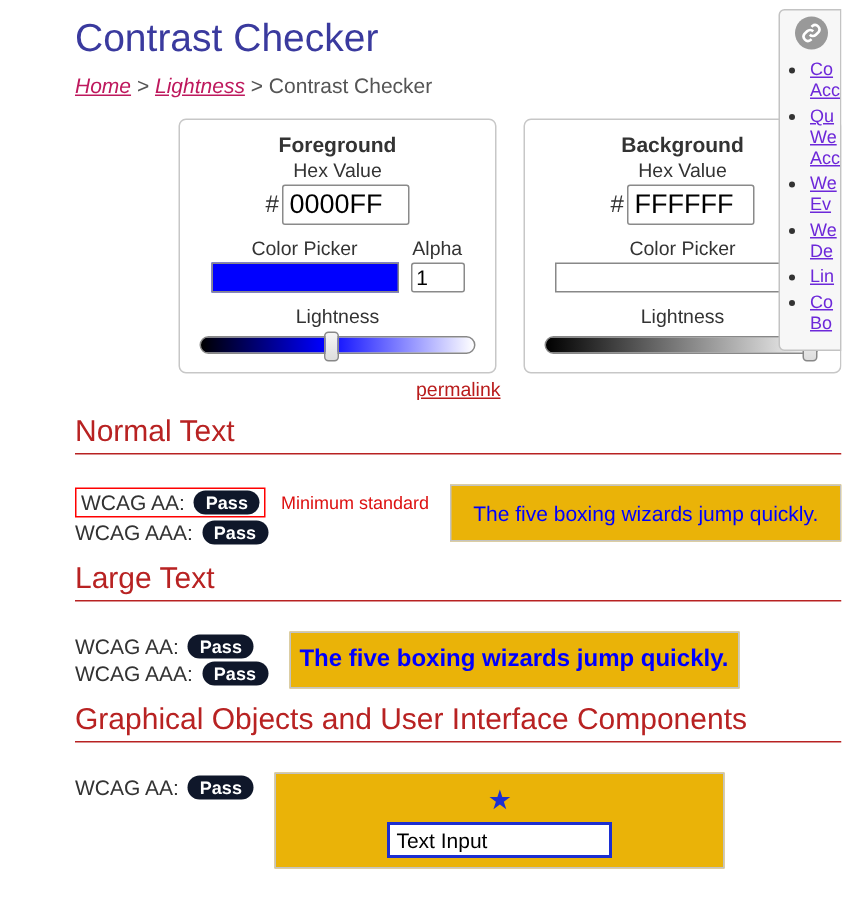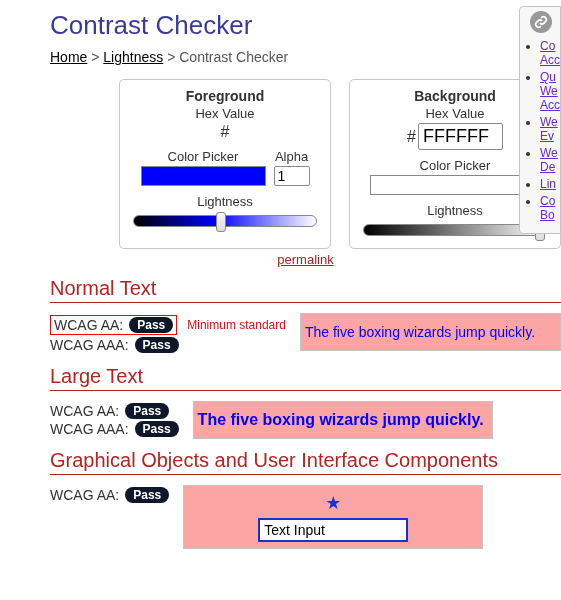--- a/index.html
+++ b/index.html
@@ -7,21 +7,21 @@
     margin: 0;
     font-family: "Segoe UI", Arial, sans-serif;
     font-size: 14px;
     color: #333;
     background: #fff;
     width: 561px;
   }
   .wrap { padding: 10px 0 20px 50px; }
   h1 { font-size: 26px; font-weight: 400; color: #3a3a9e; margin: 0 0 8px 0; }
   .breadcrumb { color: #555; margin-bottom: 14px; font-size: 14px; }
-  .breadcrumb a { color: #000000; text-decoration: underline; }
+  .breadcrumb a { color: #be185d; text-decoration: underline; font-style: italic; }
   .panels { display: flex; gap: 18px; justify-content: flex-end; }
   .panel {
     border: 1px solid #c7c7c7;
     border-radius: 5px;
     width: 212px;
     padding: 6px 12px 12px 12px;
     text-align: center;
   }
   .panel-title { font-weight: 600; font-size: 14px; margin: 2px 0 2px 0; display:block; }
   .sublabel { font-size: 13px; color: #333; margin: 2px 0; display:block; }
@@ -58,36 +58,36 @@
     text-align:center;
   }
   .ratio-label { font-size: 13px; }
   .ratio { font-size: 32px; font-weight: 400; margin: 0; line-height:1.15; }
   .ratio strong { font-weight: 800; }
   .permalink { text-align:center; margin: 2px 0 8px 0; }
   .permalink a { color:#b91c1c; text-decoration: underline; font-size:13px; }
   h2.sec {
     color: #b82222; font-weight: 400; font-size: 20px;
     border-bottom: 1px solid #b82222; padding-bottom: 2px;
-    margin: 10px 0 10px 0;
+    margin: 10px 0 20px 0;
   }
   .result-area { display:flex; align-items:flex-start; gap:14px; }
   .results { font-size: 14px; }
   .result-row { margin: 2px 0; display:flex; align-items:center; gap:6px; }
   .badge {
     display:inline-block; background:#0f172a; color:#fff;
     font-weight:700; font-size:12px; padding:1px 8px; border-radius:10px;
   }
   .highlight-box {
     border: 1px solid #ff0000; padding: 1px 3px; display:inline-flex; align-items:center; gap:6px;
   }
   .minstd { color:#d11; font-size:12px; margin-left:4px; }
   .sample-box {
-    border: 1px solid #c3c3c3; background:#fca5a5;
-    flex:1; min-height:38px; display:flex; align-items:center; 
+    border: 1px solid #c3c3c3; background:#eab308;
+    flex:1; min-height:38px; display:flex; align-items:center; justify-content:center;
     padding: 4px; max-width: 300px;
   }
   .sample-normal { color:#0000FF; font-size:14px; }
   .sample-large { color:#0000FF; font-size:16px; font-weight:700; }
   .ui-sample { flex-direction:column; gap:4px; padding:6px; }
   .star { color:#1c2fd1; font-size:18px; }
   input.ui-input {
     border: 2px solid #1c2fd1; padding:2px 4px; font-size:14px; width:150px; background:#fff;
   }
   
@@ -121,20 +121,21 @@
   <span>Contrast Checker</span>
 </div>
 
 <div class="panels">
 
   <div class="panel">
     <span class="panel-title">Foreground</span>
     <span class="sublabel">Hex Value</span>
     <div class="hexrow">
       <span class="hash">#</span>
+      <input type="text" class="hex" value="0000FF" style="">
     </div>
     <div class="row2">
       <div class="col">
         <span class="sublabel">Color Picker</span>
         <div class="swatch fg"></div>
       </div>
       <div class="col">
         <span class="sublabel">Alpha</span>
         <input type="text" class="alpha" value="1" style="">
       </div>

